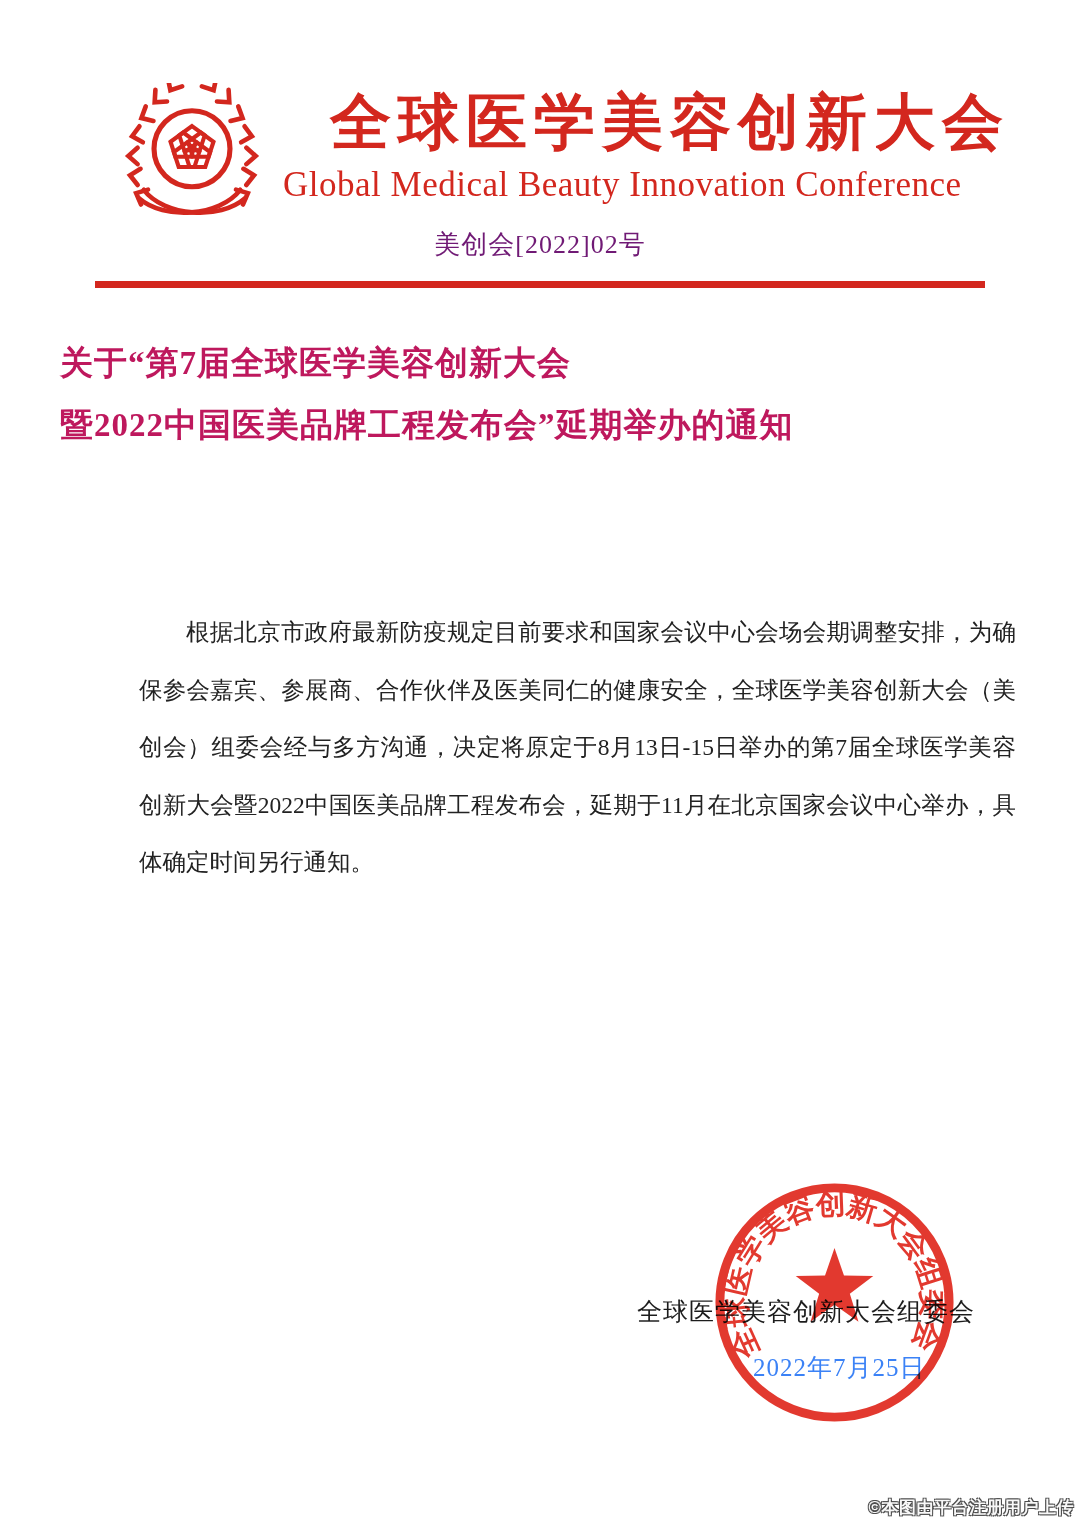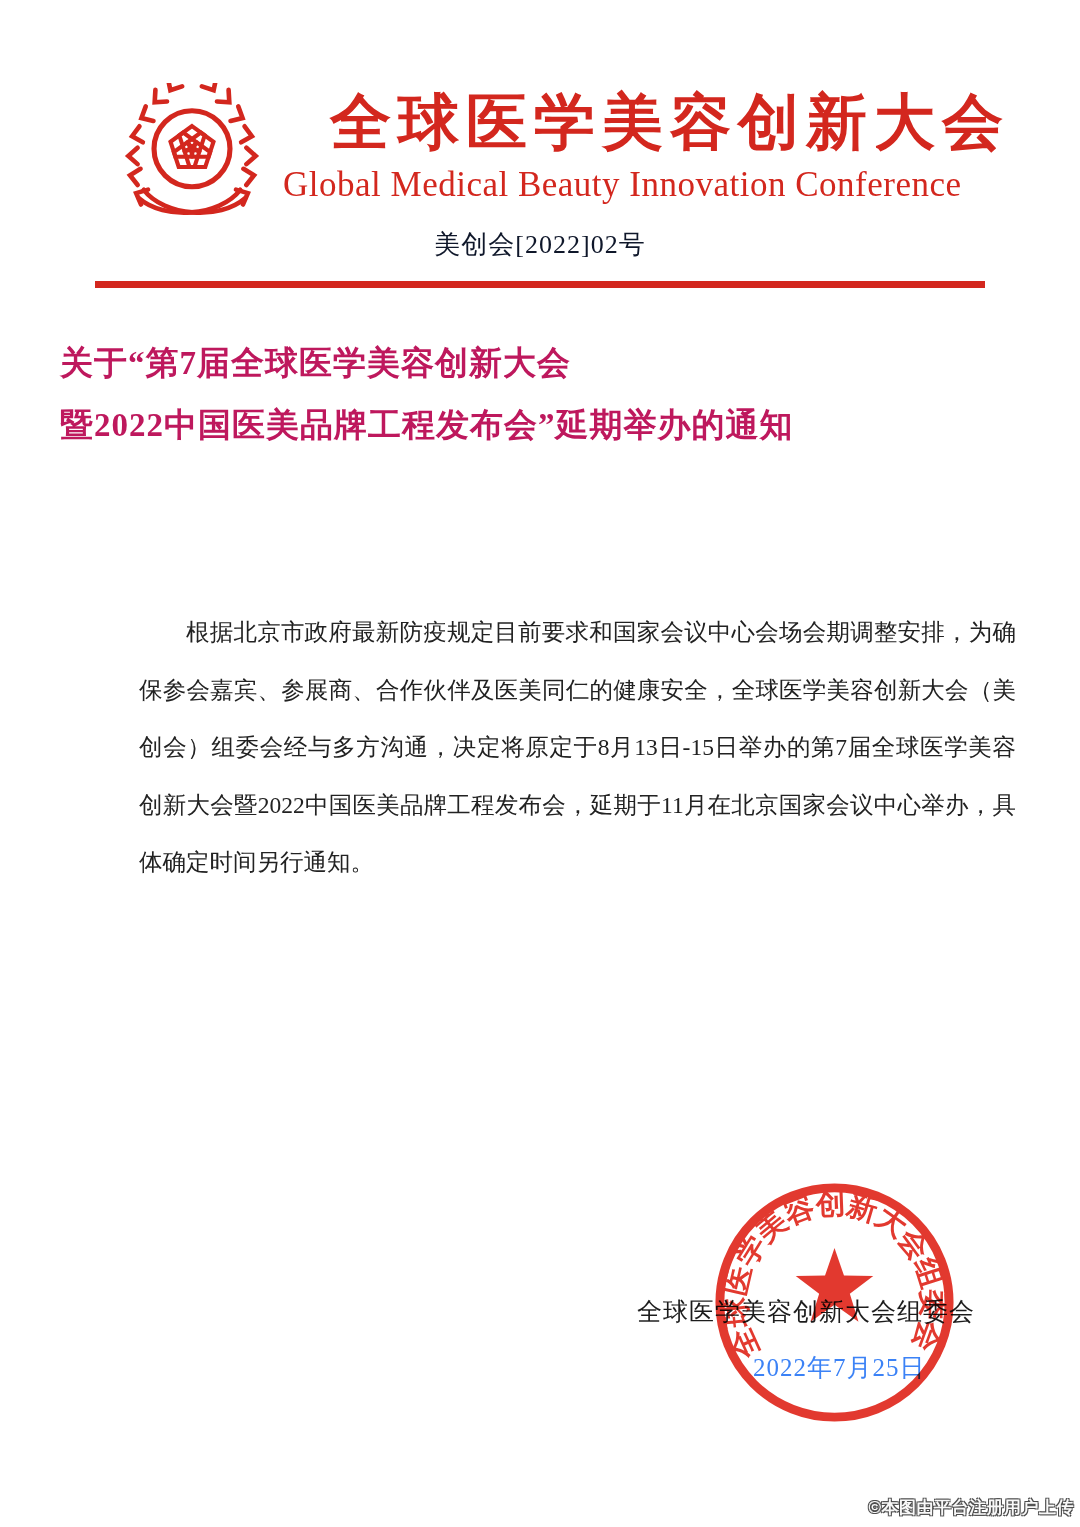--- a/index.html
+++ b/index.html
@@ -13,21 +13,21 @@
     position:absolute;left:282px;top:88px;width:700px;
     font-size:61px;font-weight:bold;letter-spacing:7px;line-height:1.15;
     color:#d3271e;white-space:nowrap;margin-left:48px;
   }
   .brand-en{
     position:absolute;left:283px;top:165px;width:700px;
     font-size:35px;color:#d3271e;white-space:nowrap;letter-spacing:0.5px;
   }
   .doc-number{
     position:absolute;left:0;top:227px;width:1080px;text-align:center;
-    font-size:26px;color:#0f172a;letter-spacing:1px;
+    font-size:26px;color:#701a75;letter-spacing:1px;
   }
   .red-rule{
     position:absolute;left:95px;top:281px;width:890px;height:7px;
     background:#d3271e;
   }
   
   .notice-title{
     position:absolute;left:60px;top:332px;width:960px;
     font-size:33px;font-weight:bold;color:#be185d;line-height:62px;letter-spacing:1px;
   }

